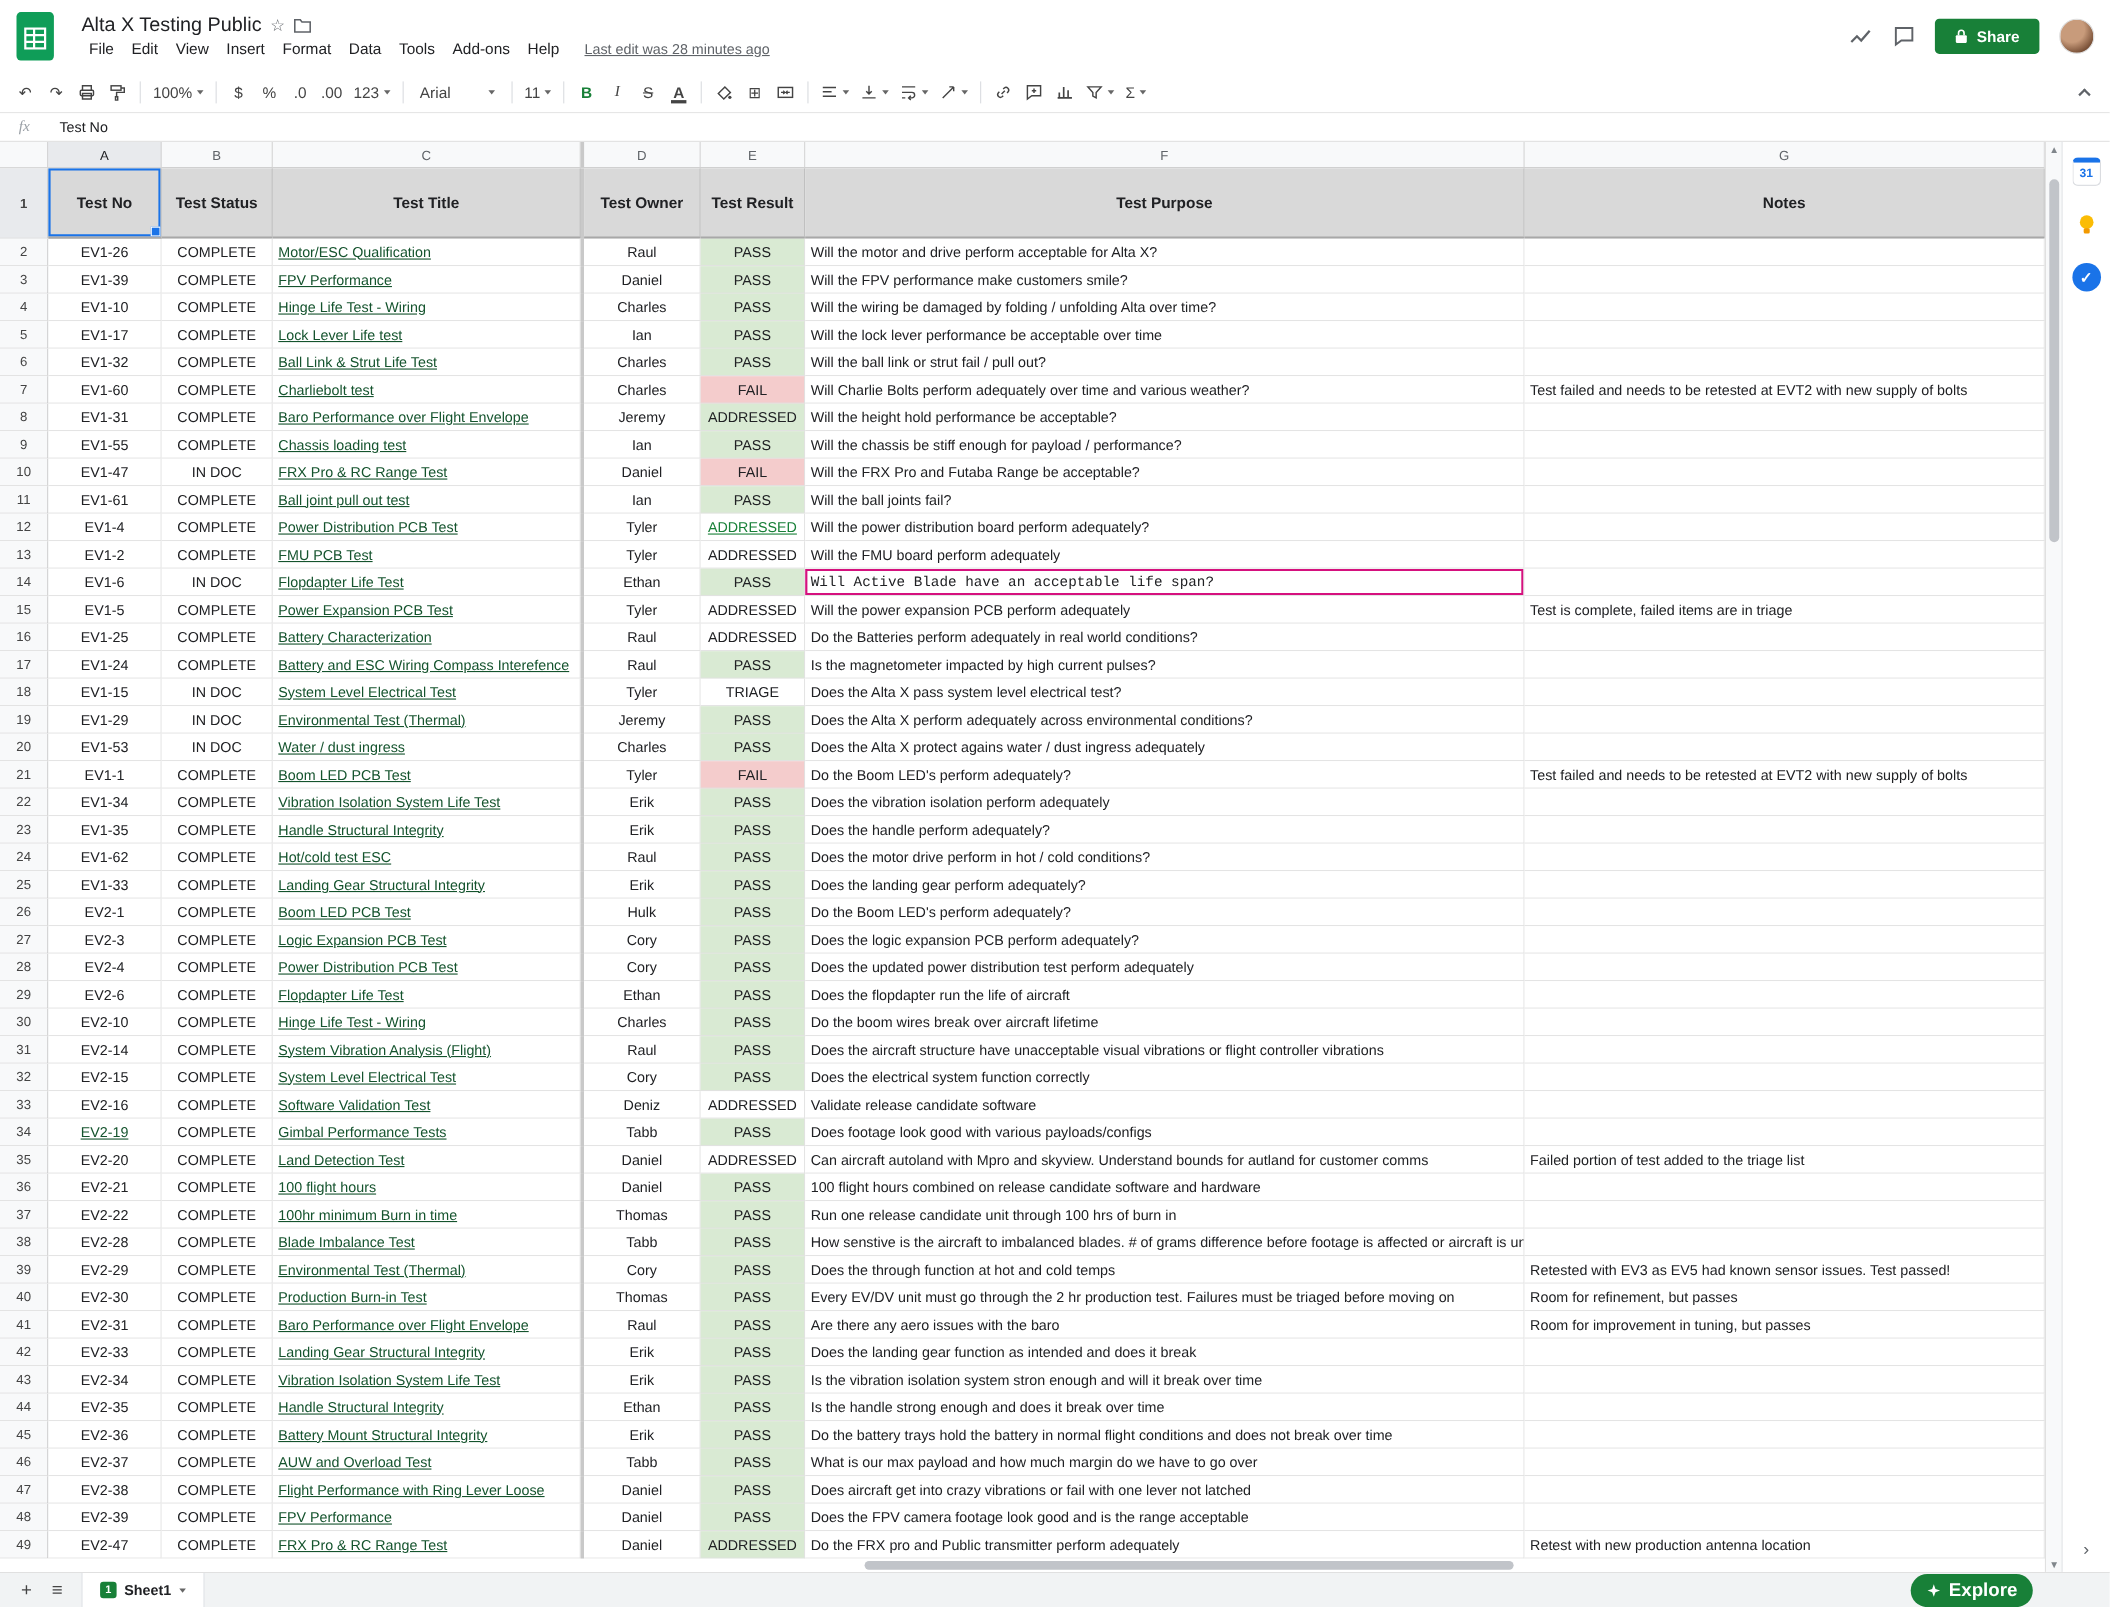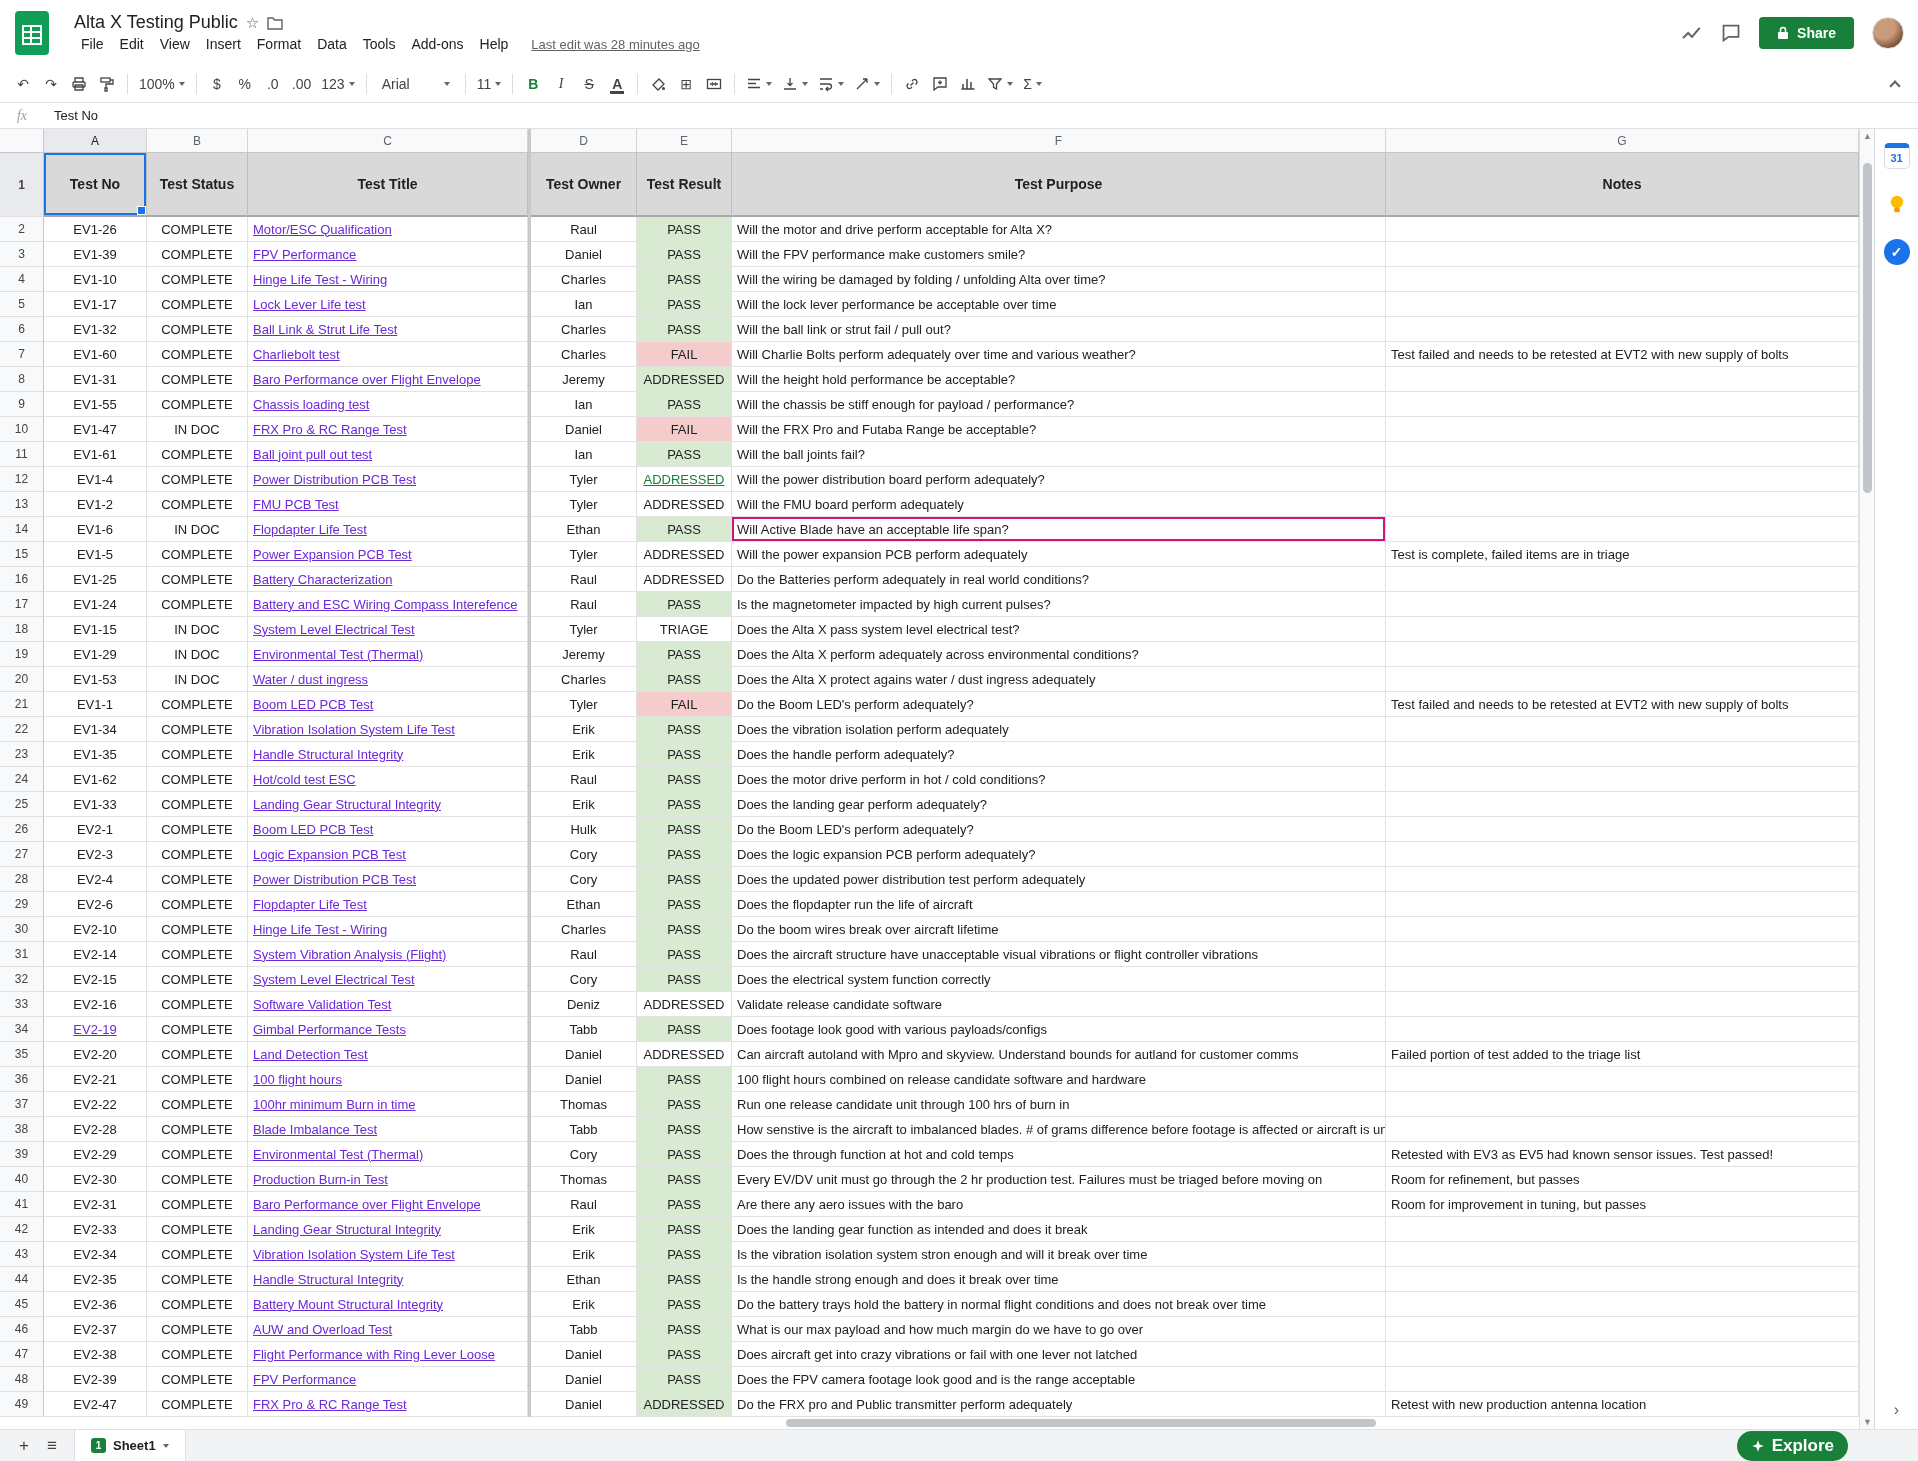--- a/index.html
+++ b/index.html
@@ -64,29 +64,29 @@
     background:#f8f9fa; color:#444; font-size:12px; border-right:1px solid #c6c6c6; border-bottom:1px solid #e0e0e0; }
   .rn-sel { background:#e8eaed; font-weight:bold; }
   .cell { display:flex; align-items:center; padding:0 5px; font-size:13px; background:#fff;
     border-right:1px solid #e2e2e2; border-bottom:1px solid #e2e2e2; overflow:hidden; white-space:nowrap; flex:0 0 auto; }
   .c-a{width:103px} .c-b{width:101px} .c-c{width:280px} .c-d{width:106px} .c-e{width:95px} .c-f{width:654px}
   .c-g{flex:1 1 auto; width:auto;}
   .ctr { justify-content:center; }
   .hcell { background:#d9d9d9; font-weight:bold; font-size:14px; justify-content:center;
     border-right:1px solid #bdbdbd; border-bottom:2px solid #a8a8a8; }
   .row-div { width:3px; background:#c9c9c9; flex:0 0 auto; border-bottom:1px solid #c9c9c9; }
-  .link { color:#6d28d9; text-decoration:underline; }
+  .link { color:#14532d; text-decoration:underline; }
   .res-pass { background:#d9ead3; }
   .res-fail { background:#f4cccc; }
   .res-green { background:#d9ead3; }
   .res-link { color:#188038; text-decoration:underline; }
   .sel-a1 { box-shadow:inset 0 0 0 2px #1a73e8; position:relative; }
   .sel-a1::after { content:""; position:absolute; right:0; bottom:0; width:7px; height:7px;
     background:#1a73e8; border:1px solid #fff; }
-  .collab { box-shadow:inset 0 0 0 2px #d5117e; }
+  .collab { box-shadow:inset 0 0 0 2px #d5117e;font-family:Liberation Mono, monospace; }
 
   .hscroll { height:12px; position:relative; background:#fff; flex:0 0 auto; }
   .hthumb { position:absolute; left:786px; width:590px; top:2px; height:8px; border-radius:4px; background:#c1c4c9; }
 
   .vscroll { width:15px; background:#f8f9fa; border-left:1px solid #e0e0e0; position:relative; flex:0 0 auto; }
   .vthumb { position:absolute; left:3px; width:9px; top:34px; height:330px; border-radius:5px; background:#c1c4c9; }
   .varrow { position:absolute; left:0; width:15px; text-align:center; color:#80868b; font-size:9px; }
 
   
   .side-panel { width:44px; background:#fff; border-left:1px solid #dadce0; display:flex; flex-direction:column;

